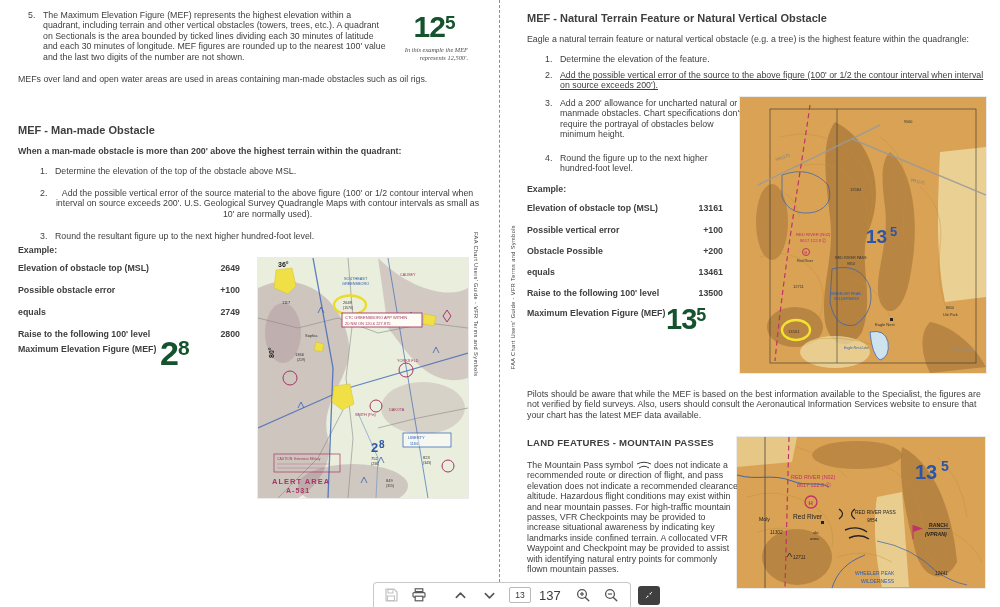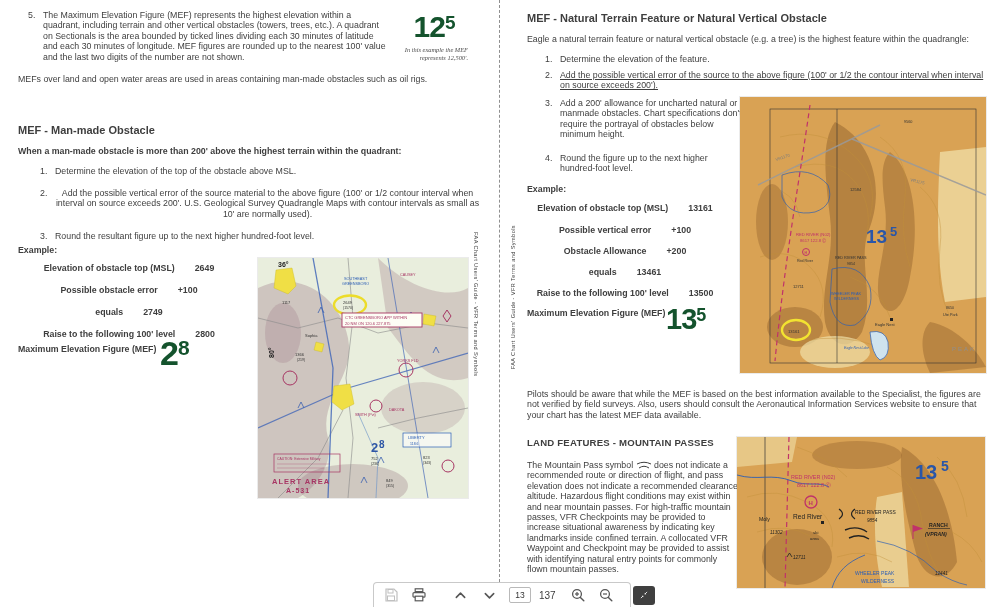--- a/index.html
+++ b/index.html
@@ -5,21 +5,21 @@
   html,body{margin:0;padding:0;}
   body{width:1000px;height:607px;position:relative;background:#ffffff;
        font-family:"Liberation Sans",sans-serif;color:#3e3e3e;overflow:hidden;}
   .abs{position:absolute;}
   .t{font-size:8.8px;line-height:10.4px;color:#3e3e3e;}
   .b{font-weight:bold;}
   .hd{font-weight:bold;font-size:11px;color:#3e3e3e;}
   .hd-big{font-weight:bold;font-size:9.6px;letter-spacing:.2px;color:#3e3e3e;}
   .li{display:flex;}
   .li .num{width:15px;flex:0 0 15px;}
-  .exrow{display:flex;justify-content:center;gap:20px;}
+  .exrow{display:flex;justify-content:space-between;gap:20px;}
   .cyan{color:#14532d;font-weight:bold;line-height:1;}
   .fig-num{font-size:30px;letter-spacing:-1px;}
   .fig-num .sup{font-size:19px;position:relative;top:-8px;}
   .mef-big{font-size:34px;letter-spacing:-1px;}
   .mef-big .sup{font-size:21px;position:relative;top:-10px;}
   .mef-big2{font-size:29px;letter-spacing:-1px;}
   .mef-big2 .sup{font-size:18px;position:relative;top:-8px;}
   .caption{font-family:"Liberation Serif",serif;font-style:italic;font-size:6.4px;
            line-height:7.6px;text-align:right;color:#4a4a4a;}
   .vtext{writing-mode:vertical-rl;font-size:5.6px;color:#3e3e3e;letter-spacing:.4px;white-space:nowrap;}
@@ -27,21 +27,21 @@
   .sep{border-left:1px dashed #8f8f8f;width:0;height:607px;}
   .mapframe{box-shadow:0 0 0 1px rgba(0,0,0,.08);}
   
   .toolbar{left:373px;top:582px;width:258px;height:25px;background:#fff;
            border:1px solid #c9c9c9;border-bottom:none;border-radius:4px 4px 0 0;
            display:flex;align-items:center;padding:0 10px;box-sizing:border-box;}
   .tbtn{display:flex;align-items:center;justify-content:center;cursor:pointer;background:none;border:none;padding:0;}
   .tb-div{width:1px;height:15px;background:#ddd;}
   .pageinput{width:20px;height:14px;border:1px solid #b9b9b9;border-radius:2px;
              font-size:8.5px;text-align:center;color:#333;padding:0;font-family:"Liberation Sans",sans-serif;}
-  .pagetotal{font-size:10px;color:#3c3c3c;text-align:center;}
+  .pagetotal{font-size:13px;color:#3c3c3c;text-align:center;}
   .darkbtn{width:22px;height:19px;background:#3f3f3f;border-radius:3px;display:flex;
            align-items:center;justify-content:center;border:none;cursor:pointer;}
   svg{display:block;}
   svg text{font-family:"Liberation Sans",sans-serif;}
   .pass-sym{display:inline-block;vertical-align:-1px;}
 </style>
 </head>
 <body>
 
 <div class="abs" style="left:0;top:0;width:498px;height:607px;">
@@ -210,21 +210,21 @@
 
   <div class="abs exrow t" style="left:27px;top:203px;width:196px;">
     <span class="b">Elevation of obstacle top (MSL)</span>
       <span class="b">13161</span>
   </div>
   <div class="abs exrow t" style="left:27px;top:225px;width:196px;">
     <span class="b">Possible vertical error</span>
       <span class="b">+100</span>
   </div>
   <div class="abs exrow t" style="left:27px;top:246px;width:196px;">
-    <span class="b">Obstacle Allowance</span>
+    <span class="b">Obstacle Possible</span>
       <span class="b">+200</span>
   </div>
   <div class="abs exrow t" style="left:27px;top:267px;width:196px;">
     <span class="b">equals</span>
       <span class="b">13461</span>
   </div>
   <div class="abs exrow t" style="left:27px;top:288px;width:196px;">
     <span class="b">Raise to the following 100' level</span>
       <span class="b">13500</span>
   </div>

